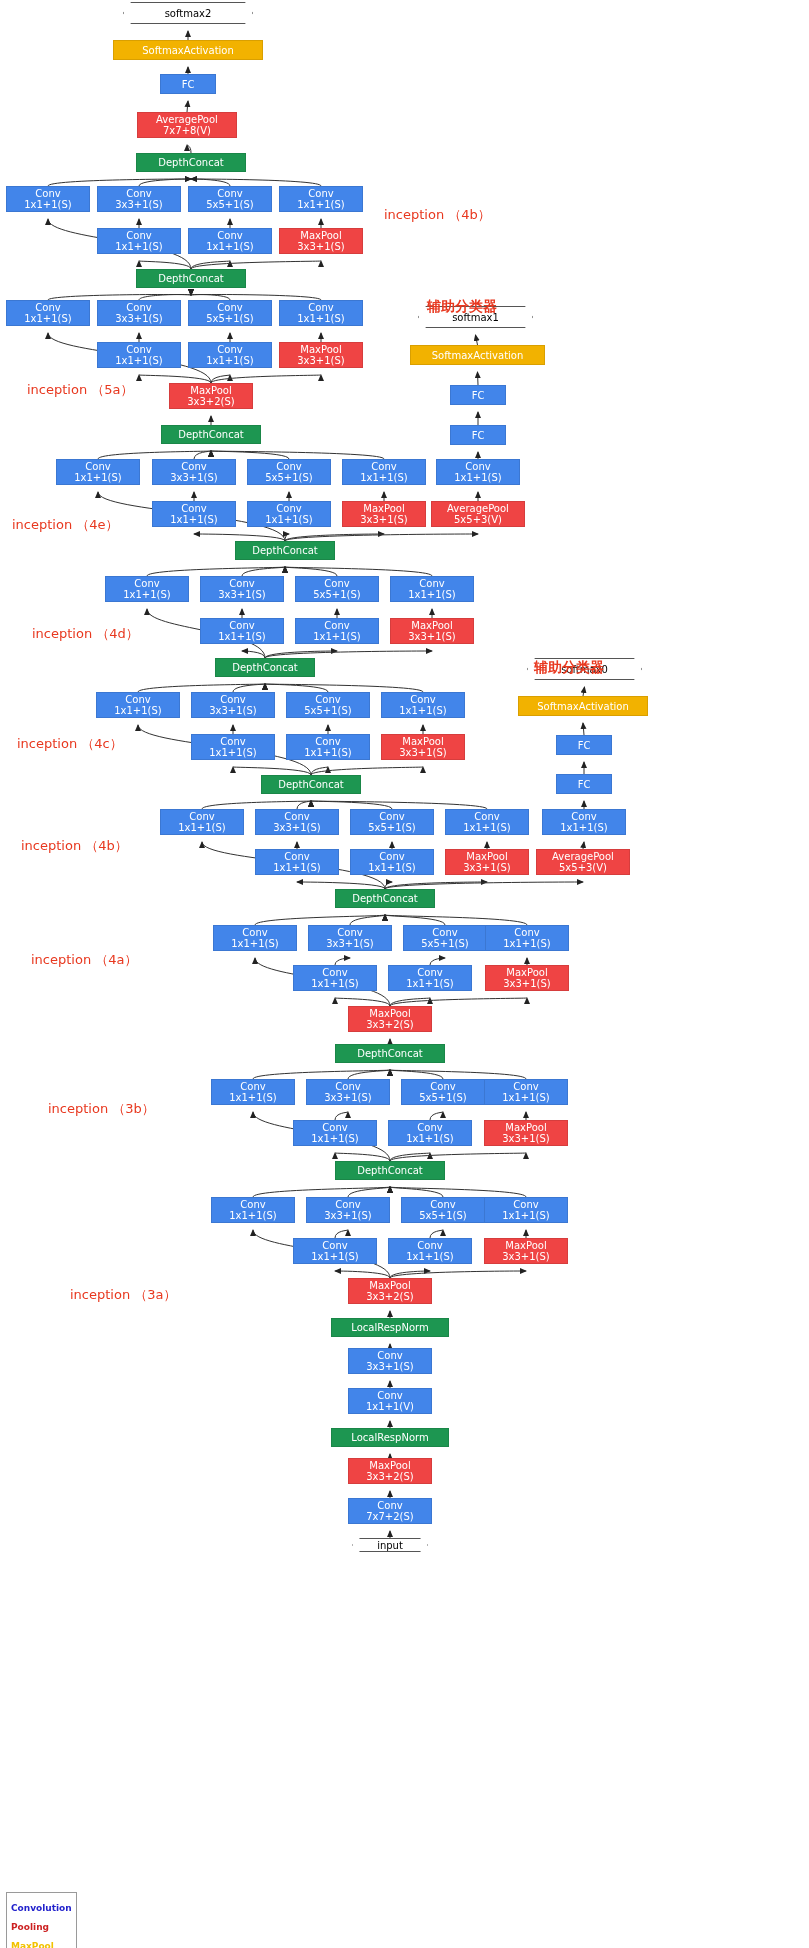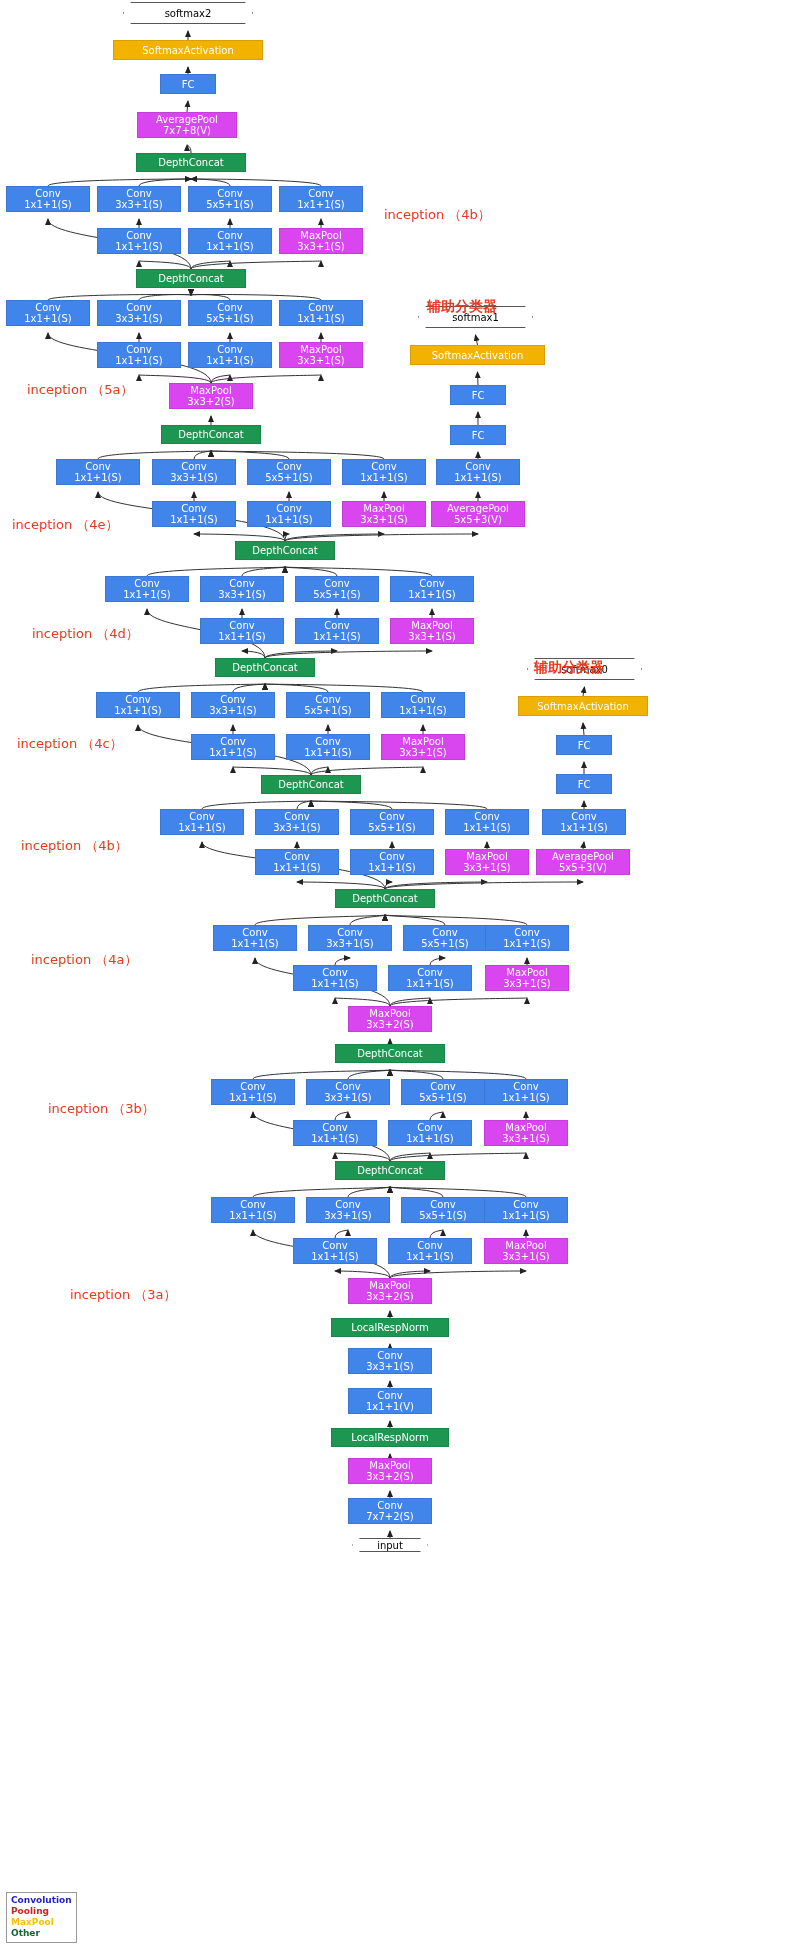--- a/index.html
+++ b/index.html
@@ -21,21 +21,21 @@
     color:#ffffff;
     font-size:10px;
     line-height:11px;
     text-align:center;
     letter-spacing:0px;
     white-space:nowrap;
     border:1px solid rgba(0,0,0,0.10);
   }
   .node .l1, .node .l2 { display:block; }
   .conv   { background:#4285ea; }
-  .pool   { background:#d946ef; }
+  .pool   { background:#ef4444; }
   .other  { background:#1d9651; }
   .softmx { background:#f2b200; }
   .term {
     background:#ffffff; color:#000000; border:1px solid #555;
     font-size:10px;
     clip-path: polygon(8px 0, calc(100% - 8px) 0, 100% 50%, calc(100% - 8px) 100%, 8px 100%, 0 50%);
   }
   .caption {
     position:absolute;
     color:#e8381f;
@@ -46,21 +46,21 @@
   .caption.cn { font-size:14px; font-weight:bold; }
   .legend {
     position:absolute;
     border:1px solid #9a9a9a;
     background:#ffffff;
     padding:2px 4px 3px 4px;
     font-size:9px;
     font-weight:bold;
     line-height:11px;
   }
-  .legend div { white-space:nowrap; }
+  .legend div { white-space:nowrap;margin-top:8px; }
   .lg-conv{color:#2222cc;} .lg-pool{color:#cc2222;} .lg-soft{color:#f2c200;} .lg-other{color:#116633;}
 </style>
 </head>
 <body>
 
 <div id="canvas">
   <svg class="edges" id="edge-layer">
     <defs>
       <marker id="arrow" markerWidth="7" markerHeight="7" refX="6" refY="3" orient="auto">
         <path d="M0,0 L7,3 L0,6 z" fill="#222"></path>

